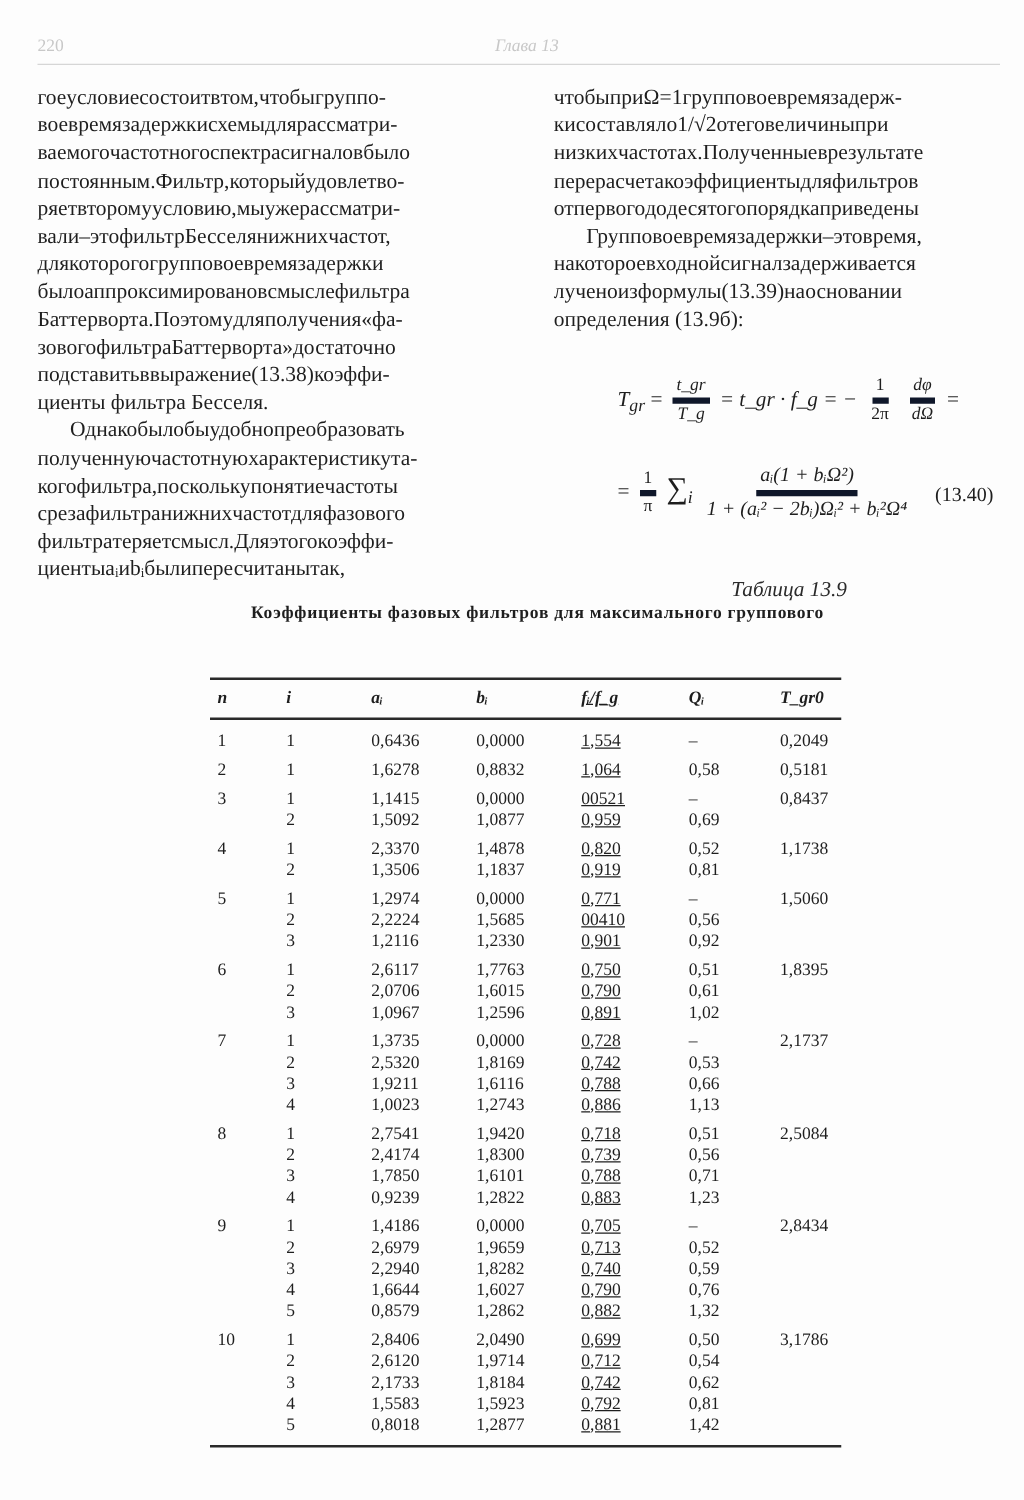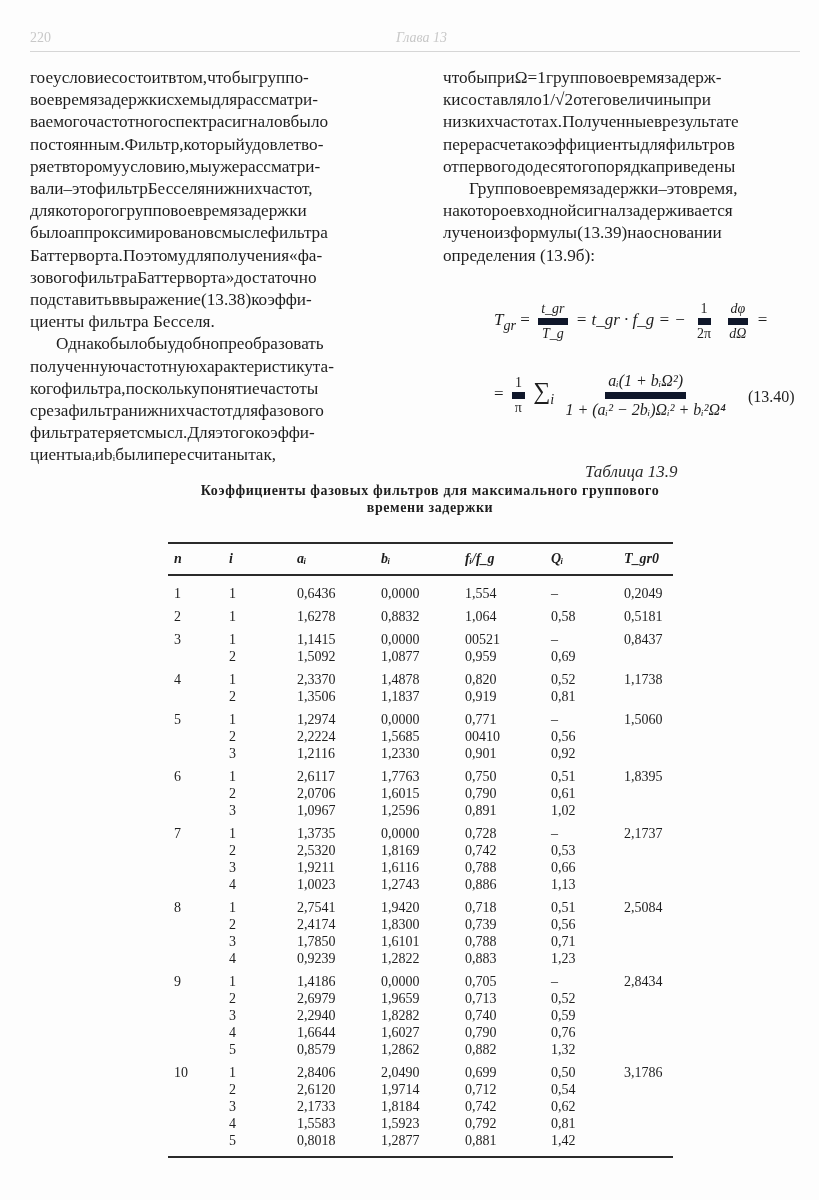--- a/index.html
+++ b/index.html
@@ -18,37 +18,37 @@
   .col-right { left: 443px; top: 67px; width: 355px; }
   .line { white-space: nowrap; display: flex; }
   .line.last { justify-content: flex-start; }
   .line.indent { padding-left: 26px; }
   .line span.w { display: inline-block; }
 
   .formula { position: absolute; font-size: 17px; font-style: italic; }
   .f1 { left: 494px; top: 300px; }
   .f2 { left: 494px; top: 370px; }
   .frac { display: inline-flex; flex-direction: column; align-items: center; vertical-align: middle; margin: 0 4px; }
-  .frac .num { border-bottom: 7px solid #0f172a; padding: 0 3px; font-size: 14px; line-height: 18px; }
+  .frac .num { border-bottom: 5px solid #0f172a; padding: 0 3px; font-size: 14px; line-height: 18px; }
   .frac .den { padding: 0 3px; font-size: 14px; line-height: 18px; text-align: center; }
   .frac.big .num, .frac.big .den { font-size: 16px; line-height: 22px; }
   .up { font-style: normal; }
   .eqno { position: absolute; left: 748px; top: 388px; font-size: 16px; font-style: normal; }
 
   .tcap { position: absolute; left: 585px; top: 462px; font-size: 17px; font-style: italic; color: #2a2a2a; }
   .ttitle { position: absolute; left: 170px; top: 482px; width: 520px; font-size: 14px; font-weight: bold; text-align: center; letter-spacing: 0.6px; line-height: 17px; }
 
   .table { position: absolute; left: 168px; top: 542px; width: 505px; }
   .rule-thick { height: 2px; background: #2a2a2a; }
   .hdr { position: relative; height: 30px; font-size: 14px; font-style: italic; font-weight: bold; }
   .hdr span, .row span { position: absolute; }
   .grp { position: relative; margin-top: 6px; }
   .row { position: relative; height: 17px; font-size: 14px; }
   .c-n { left: 6px; } .c-i { left: 61px; } .c-a { left: 129px; } .c-b { left: 213px; }
-  .c-f { left: 297px; } .c-q { left: 383px; } .c-t { left: 456px; }
+  .c-f { left: 297px; text-decoration: underline; } .c-q { left: 383px; } .c-t { left: 456px; }
   .grp:first-of-type { margin-top: 10px; }
   .tbody { padding-bottom: 6px; }
 </style>
 </head>
 <body>
 
 <div class="runhead">
   <span class="pg">220</span>
   <span class="ch">Глава 13</span>
   <div class="rule"></div>
@@ -279,21 +279,20 @@
   <span class="frac big">
     <span class="num">aᵢ(1 + bᵢΩ²)</span>
     <span class="den">1 + (aᵢ² − 2bᵢ)Ωᵢ² + bᵢ²Ω⁴</span>
   </span>
 </div>
 <span class="formula eqno">(13.40)</span>
 
 <div class="tcap">Таблица 13.9</div>
 <div class="ttitle">
   <div>Коэффициенты фазовых фильтров для максимального группового</div>
-  <div>времени задержки</div>
 </div>
 
 <div class="table">
   <div class="rule-thick"></div>
   <div class="hdr">
     <span class="c-n" style="top:7px">n</span>
     <span class="c-i" style="top:7px">i</span>
     <span class="c-a" style="top:7px">aᵢ</span>
     <span class="c-b" style="top:7px">bᵢ</span>
     <span class="c-f" style="top:7px">fᵢ/f_g</span>

